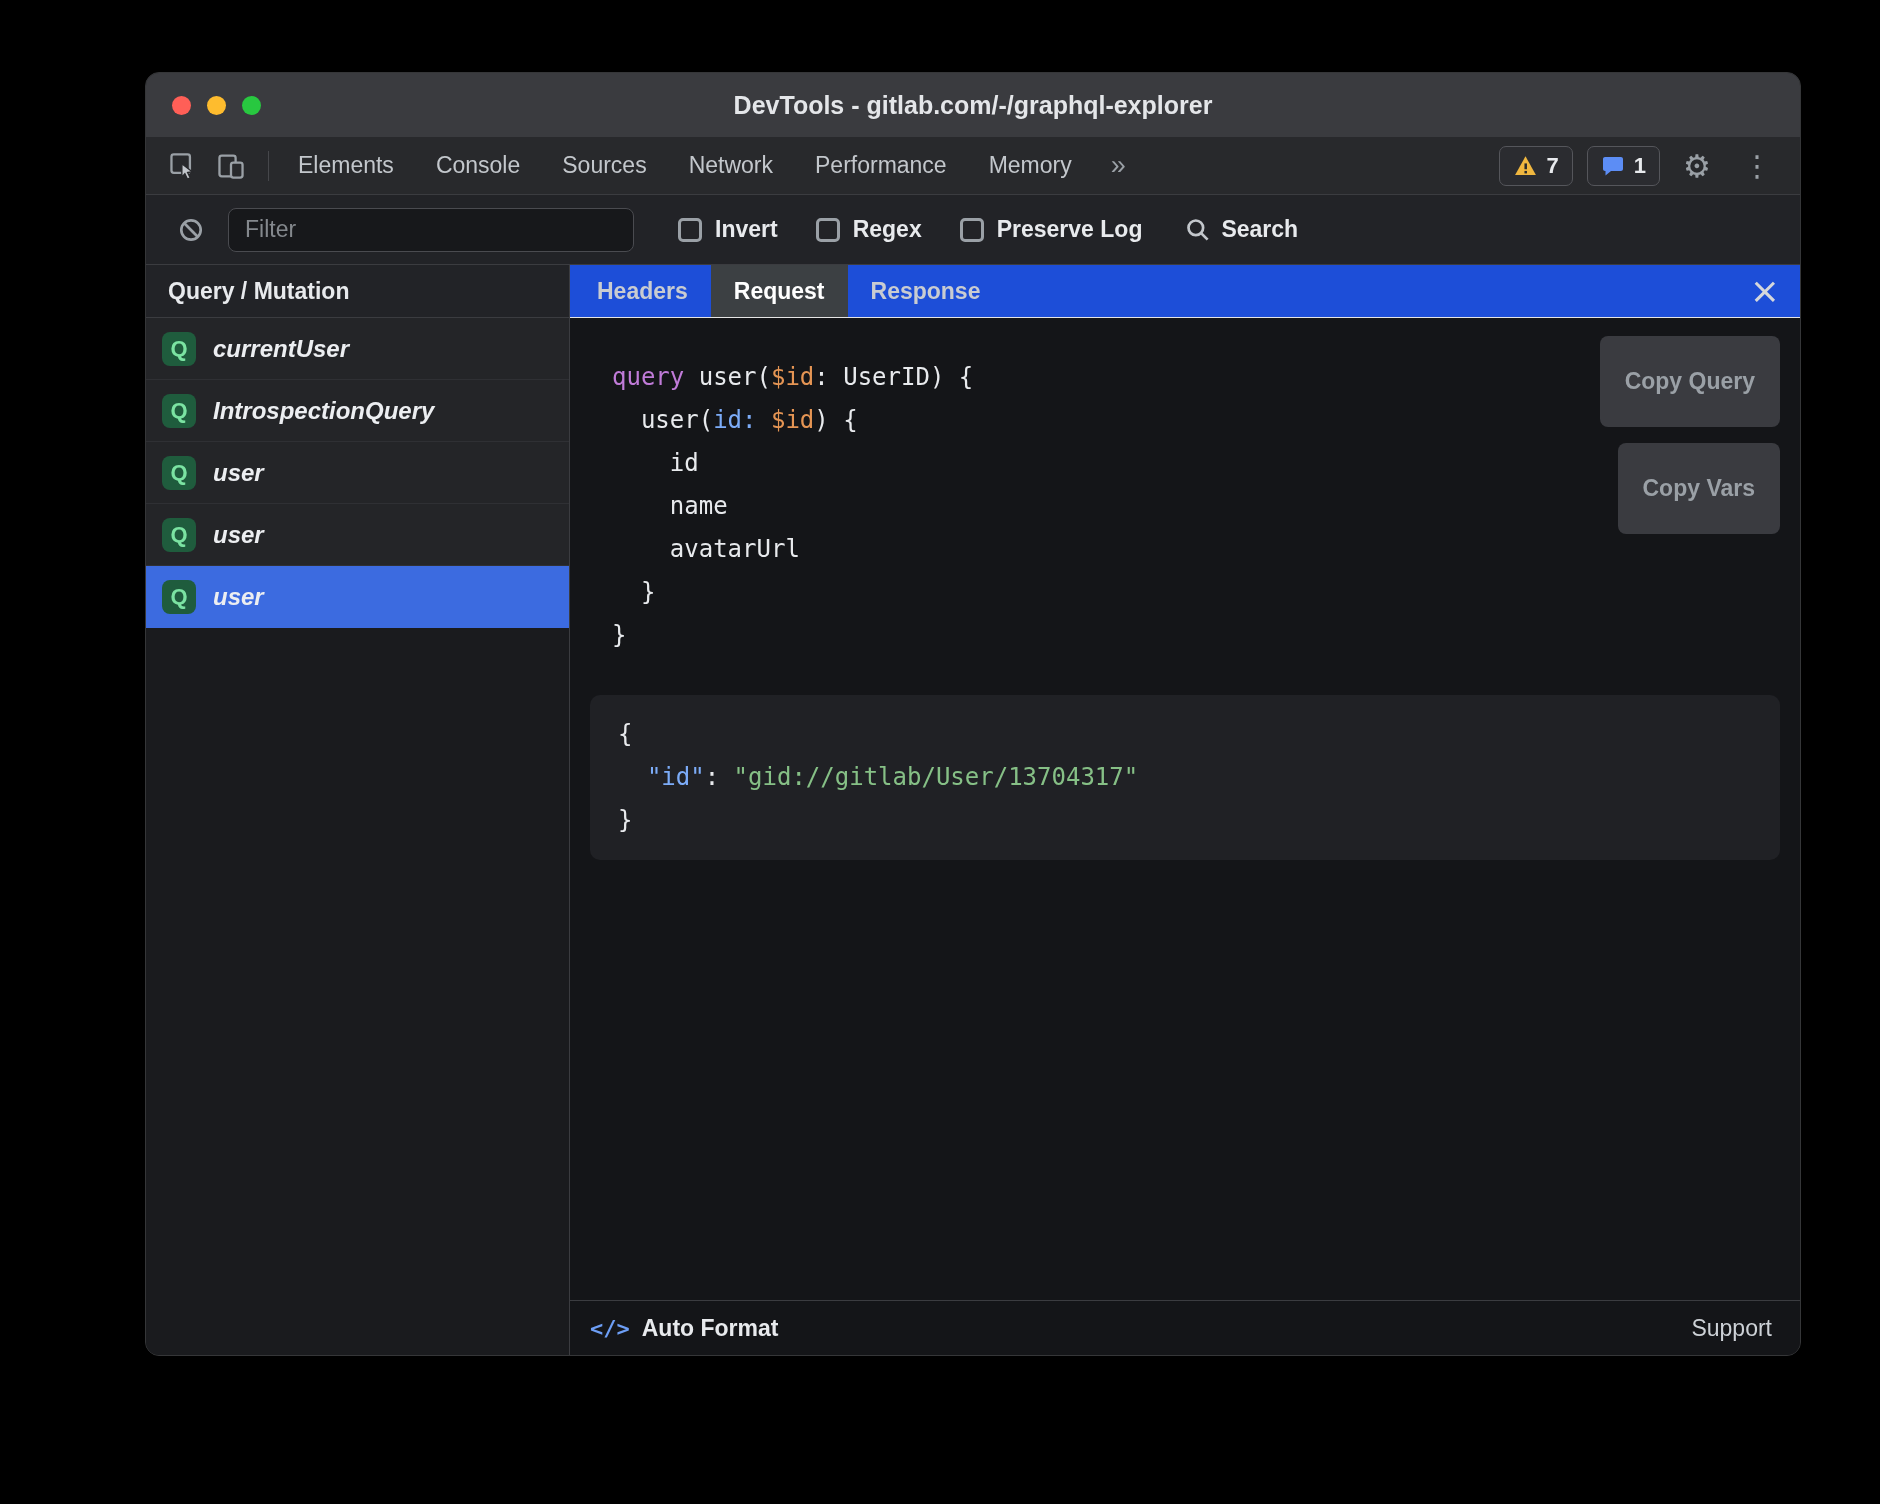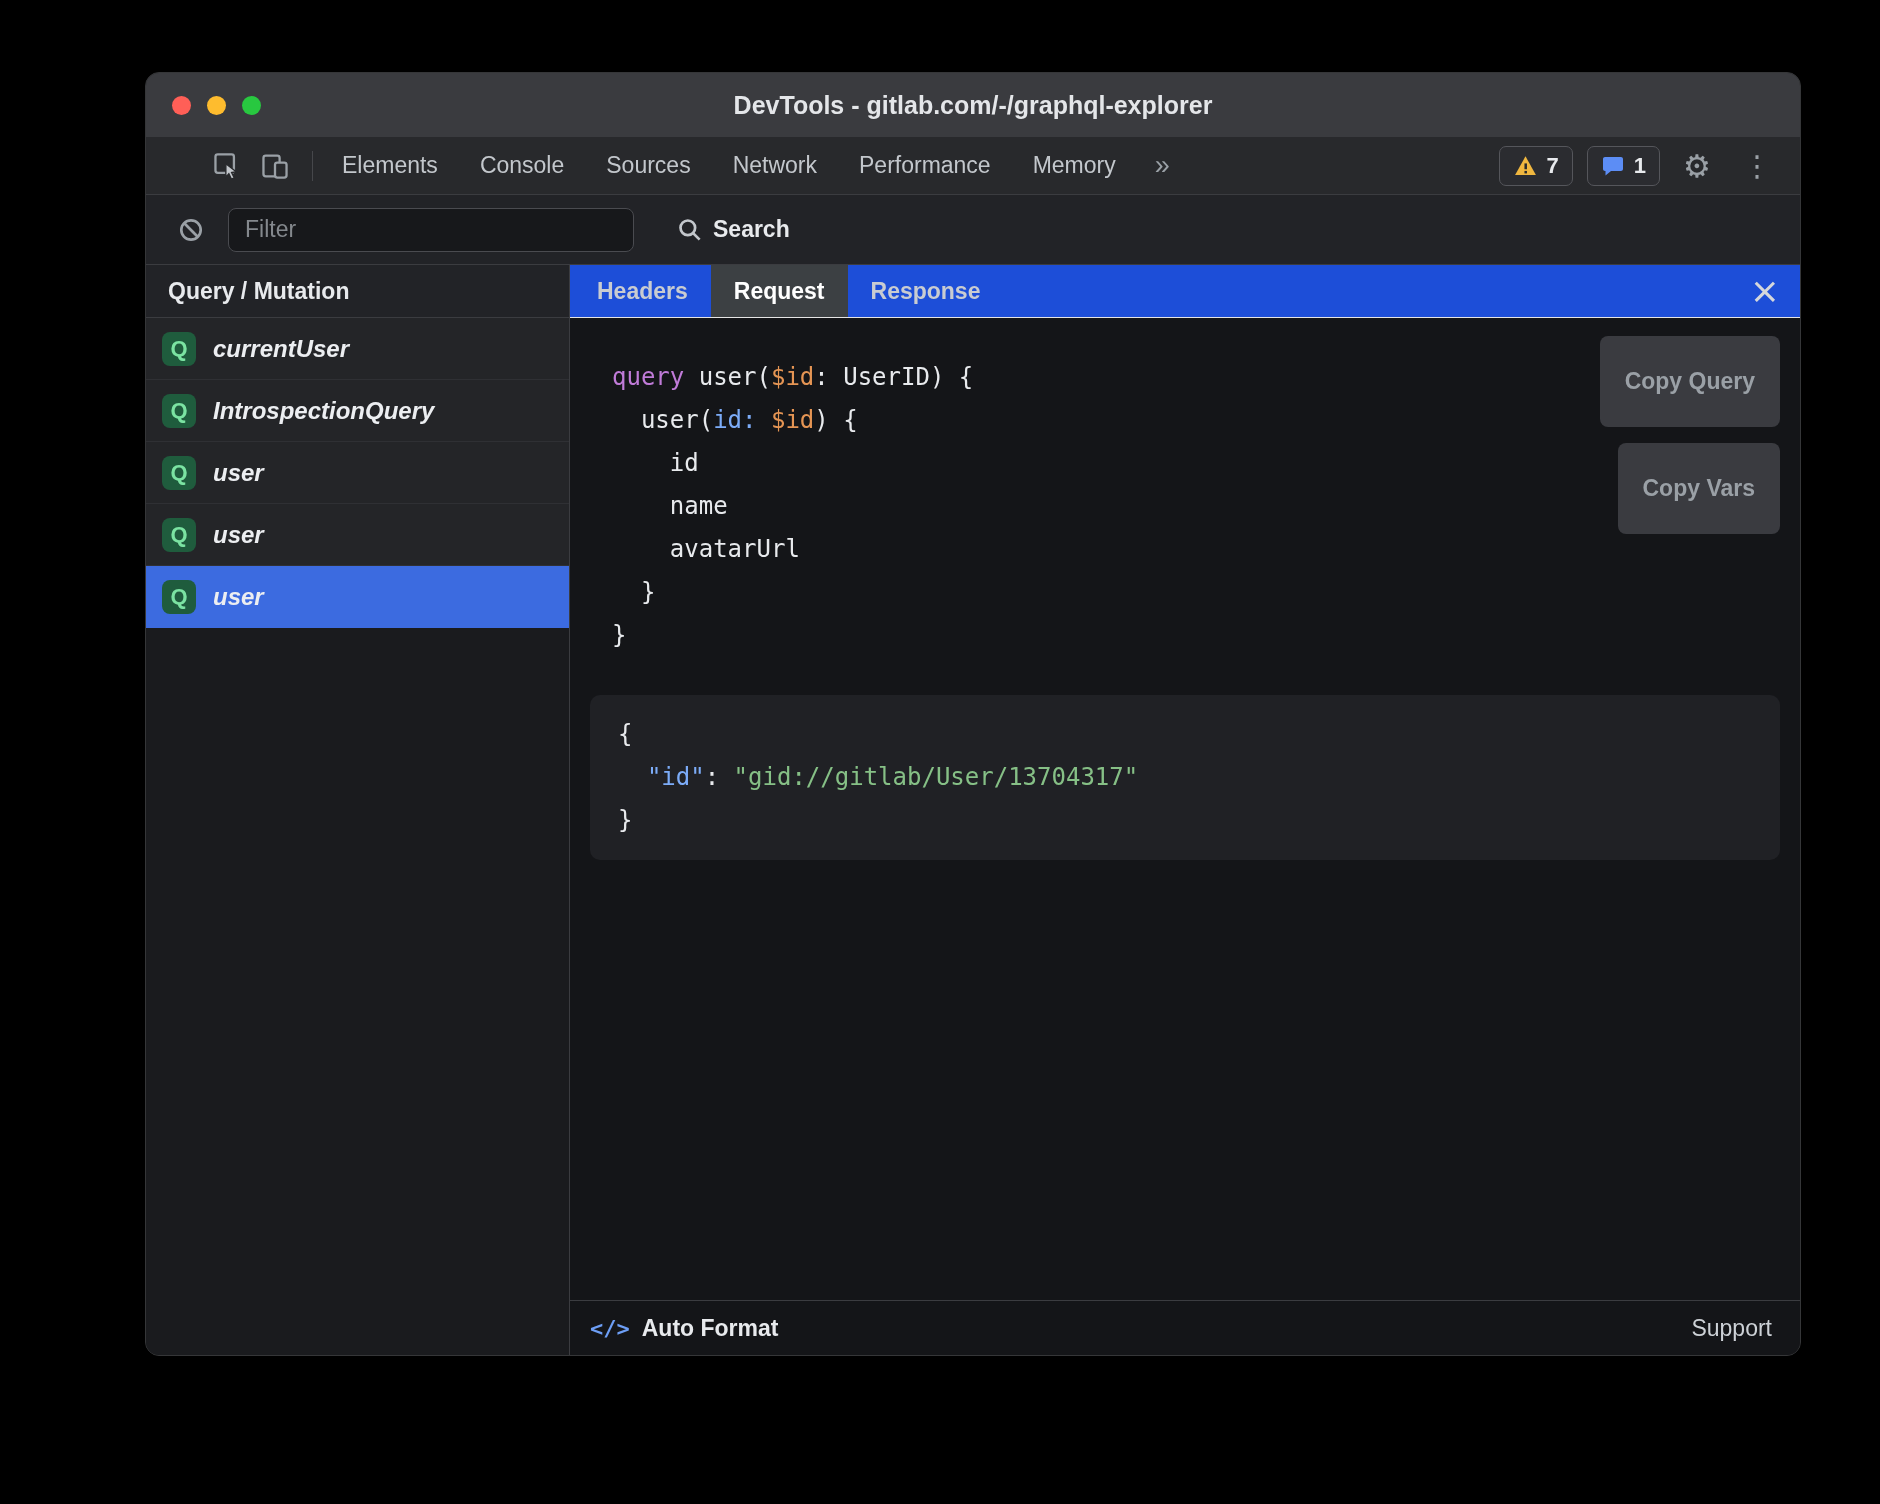--- a/index.html
+++ b/index.html
@@ -14,21 +14,21 @@
   .titlebar { height: 64px; flex: none; background: #3a3b3f; display: flex; align-items: center;
     padding: 0 26px; position: relative; }
   .lights { display: flex; gap: 16px; z-index: 2; }
   .light { width: 19px; height: 19px; border-radius: 50%; display: inline-block; }
   .light.red { background: #ff5f57; } .light.yellow { background: #febc2e; } .light.green { background: #28c840; }
   .title { position: absolute; left: 0; right: 0; text-align: center; color: #e4e6e9;
     font-size: 25px; font-weight: 700; }
 
   
   .toolbar { height: 58px; flex: none; background: #28292c; border-bottom: 1px solid #3b3c40;
-    display: flex; align-items: stretch; padding-left: 44px; }
+    display: flex; align-items: stretch; }
   .tool-icons { display: flex; align-items: center; padding: 0 6px 0 14px; gap: 2px; }
   .icon-btn { width: 46px; height: 44px; display: flex; align-items: center; justify-content: center;
     border-radius: 6px; background: none; border: none; }
   .vsep { width: 1px; height: 30px; background: #46474b; margin: auto 8px; }
   #toolbar-tabs { display: flex; align-items: stretch; }
   .tool-tab { display: flex; align-items: center; padding: 0 21px; color: #c3c7cc; font-size: 23px; cursor: default; }
   .tool-tab.active { background: #050506; color: #ffffff; }
   .more-tabs { display: flex; align-items: center; padding: 0 18px; color: #9aa0a6; font-size: 27px; }
   .toolbar-right { margin-left: auto; display: flex; align-items: center; gap: 14px; padding-right: 20px; }
   .chip { display: flex; align-items: center; gap: 9px; border: 1px solid #55565b; border-radius: 7px;
@@ -158,20 +158,34 @@
   </div>
 
   <div class="filterbar">
     <span class="icon-btn">
       <svg width="28" height="28" viewBox="0 0 26 26">
         <circle cx="13" cy="13" r="9" fill="none" stroke="#9aa0a6" stroke-width="2.5"></circle>
         <line x1="6.8" y1="6.8" x2="19.2" y2="19.2" stroke="#9aa0a6" stroke-width="2.5"></line>
       </svg>
     </span>
     <input class="filter-input" placeholder="Filter" style="">
+    <div id="filter-checks">
+        <label class="check">
+          <span class="checkbox-box"></span>
+          <span class="check-label">Invert</span>
+        </label>
+        <label class="check">
+          <span class="checkbox-box"></span>
+          <span class="check-label">Regex</span>
+        </label>
+        <label class="check">
+          <span class="checkbox-box"></span>
+          <span class="check-label">Preserve Log</span>
+        </label>
+      </div>
     <div class="search-toggle">
       <svg width="27" height="27" viewBox="0 0 24 24">
         <circle cx="10.5" cy="10.5" r="6.5" fill="none" stroke="#c3c7cc" stroke-width="2.4"></circle>
         <line x1="15.2" y1="15.2" x2="21" y2="21" stroke="#c3c7cc" stroke-width="2.4"></line>
       </svg>
       <span class="search-label">Search</span>
     </div>
   </div>
 
   <div class="main">

